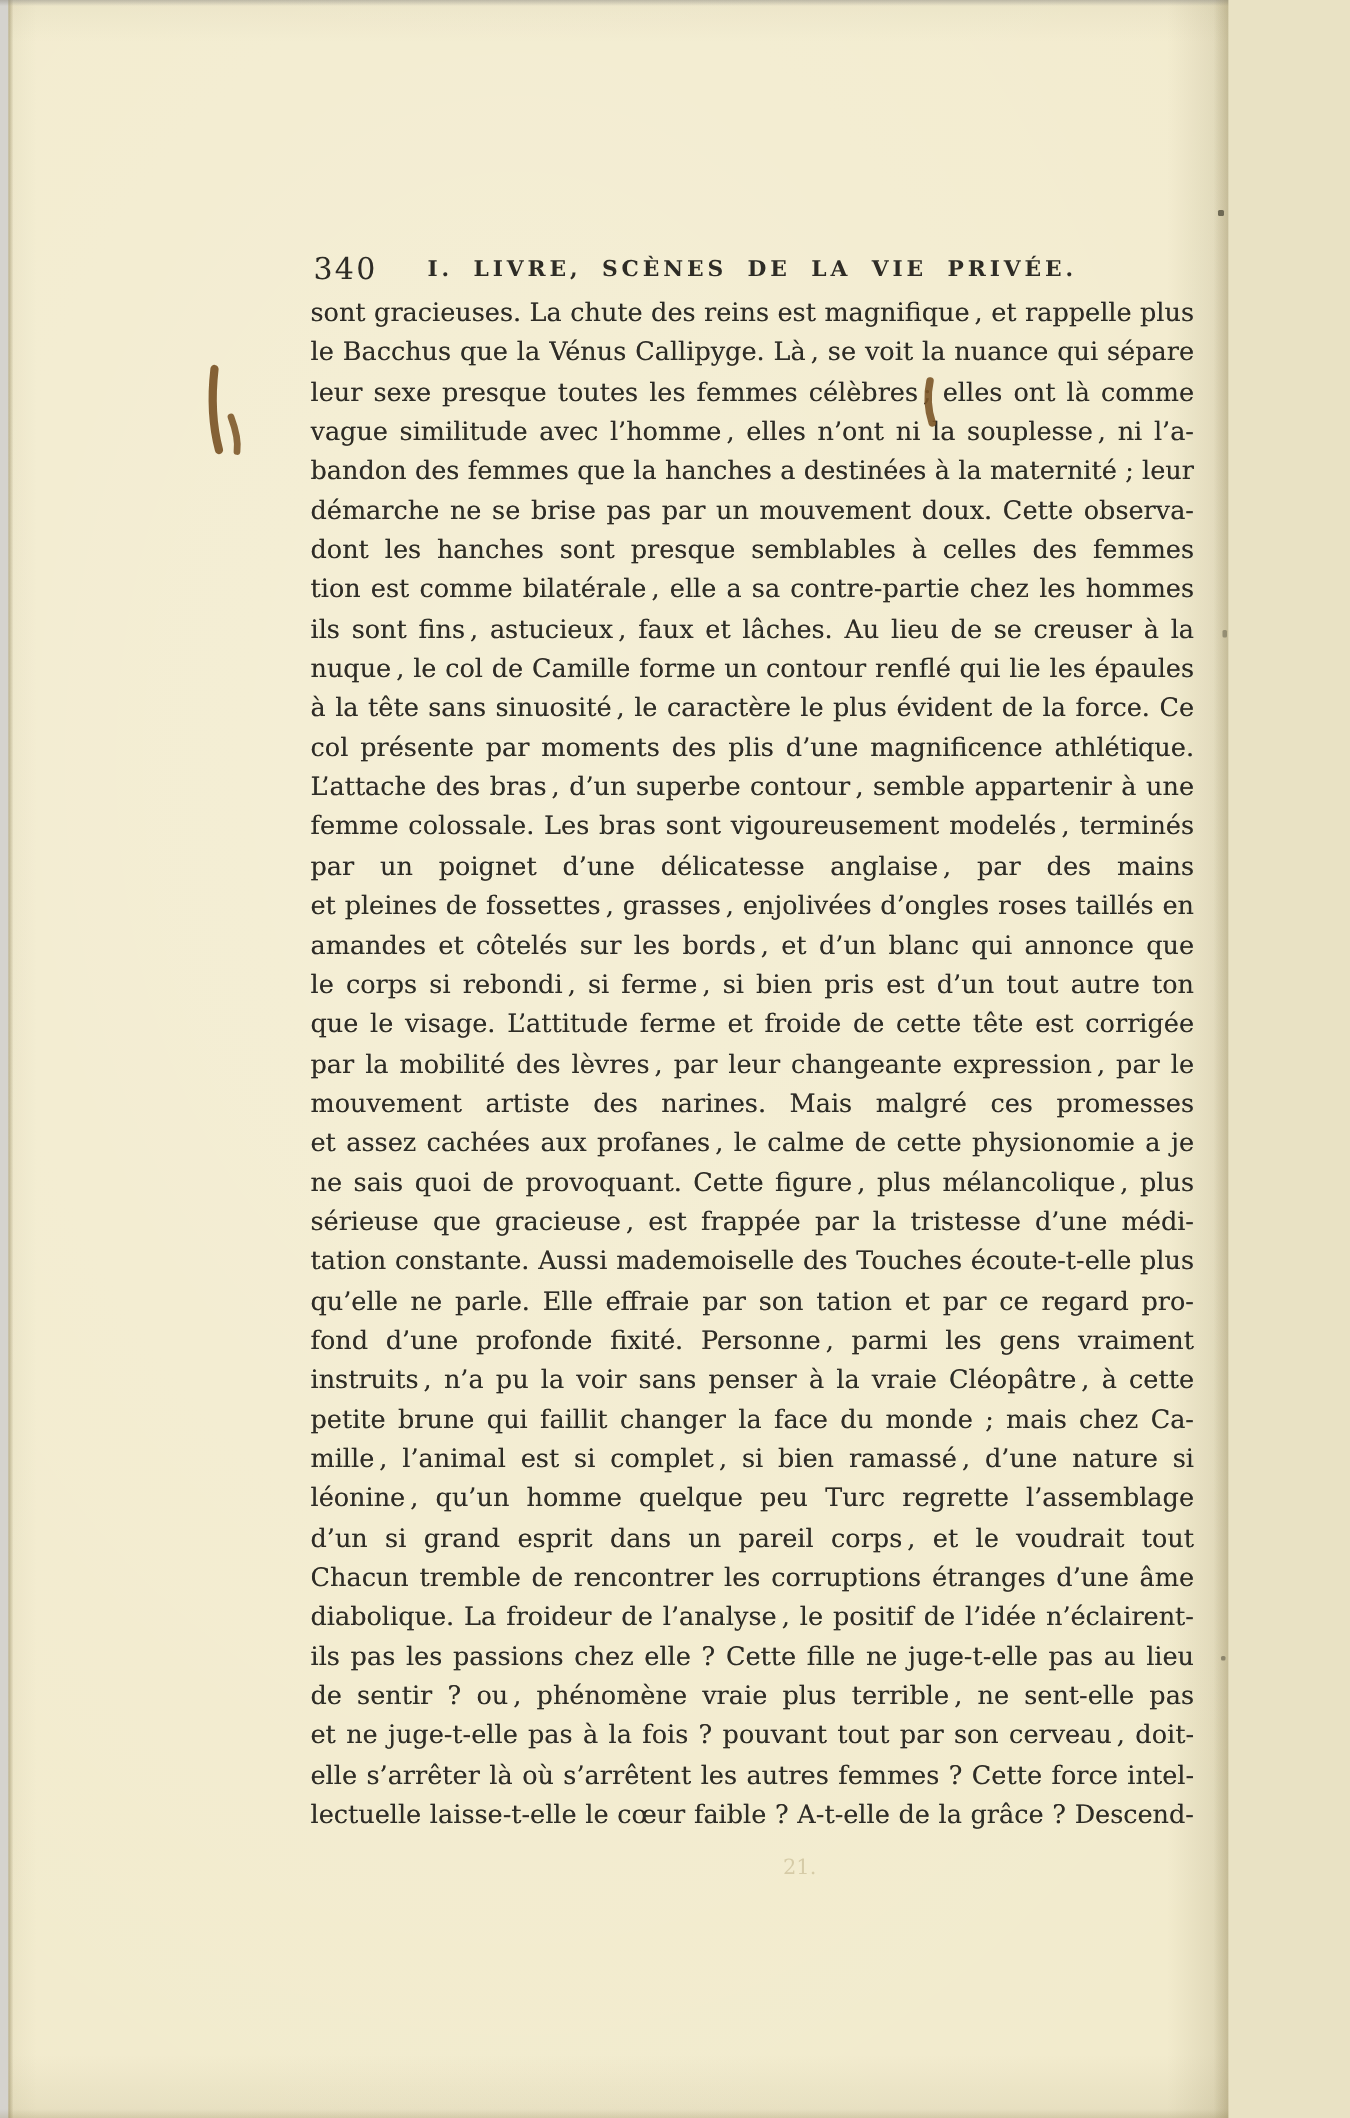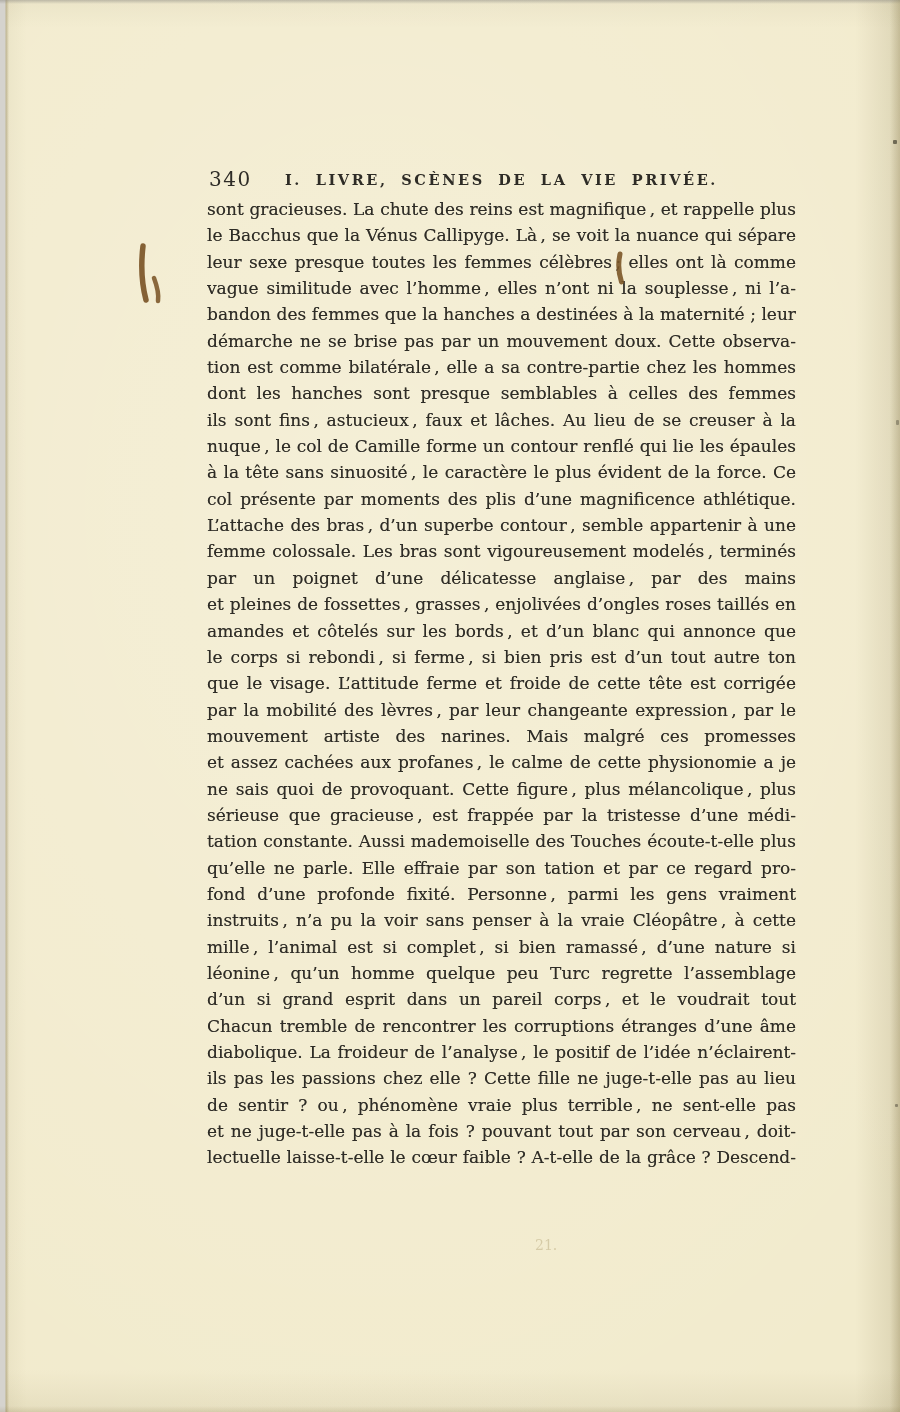--- a/index.html
+++ b/index.html
@@ -10,21 +10,21 @@
     --bleed_ink: #bfb187;
   }
   html, body {
     margin: 0; padding: 0;
     width: 900px; height: 1412px;
     background: #e9e2c4;
     font-family: "DejaVu Serif", serif;
   }
   .scan {
     position: relative;
-    width: 900px; height: 1412px;
+    width: 819px; height: 1412px;
     overflow: hidden;
     background:
       radial-gradient(140% 120% at 42% 36%, rgba(255,255,255,0.20), rgba(255,255,255,0) 62%),
       linear-gradient(90deg, rgba(140,128,86,0.10) 0%, rgba(0,0,0,0) 3%, rgba(0,0,0,0) 95%, rgba(140,128,86,0.22) 100%),
       linear-gradient(180deg, rgba(140,128,86,0.08) 0%, rgba(0,0,0,0) 2%, rgba(0,0,0,0) 97%, rgba(140,128,86,0.12) 100%),
       var(--paper);
   }
   .edge-left {
     position: absolute; left: 0; top: 0; bottom: 0; width: 9px;
     background: linear-gradient(90deg, var(--scanner_edge) 0px, var(--scanner_edge) 5px, rgba(140,128,86,0.45) 6px, rgba(140,128,86,0.0) 9px);
@@ -63,21 +63,21 @@
     line-height: 26.35px;
     height: 26.35px;
     overflow: hidden;
     text-align: justify;
     text-align-last: justify;
     text-shadow: 0 0 0.4px rgba(46,44,38,0.55);
   }
   .margin-mark { position: absolute; left: 128px; top: 241px; }
   .inline-mark { position: absolute; left: 612px; top: 251px; }
   .bleed {
-    position: absolute; left: 535px; top: 1237px;
+    position: absolute; left: 522px; top: 1237px;
     font-size: 14px; color: var(--bleed_ink); opacity: 0.55;
     filter: blur(0.4px);
   }
   .speck { position: absolute; background: #6f6a55; border-radius: 1px; }
   .speck.s1 { right: 3px; top: 140px;  width: 4px; height: 4px; }
   .speck.s2 { right: 1px; top: 420px;  width: 3px; height: 5px; opacity: .6; }
   .speck.s3 { right: 2px; top: 1104px; width: 3px; height: 3px; opacity: .7; }
 </style>
 </head>
 <body>
@@ -95,50 +95,52 @@
   </div>
 
   <div class="text-block">
 
   <div class="line">sont gracieuses. La chute des reins est magnifique , et rappelle plus</div>
       <div class="line">le Bacchus que la Vénus Callipyge. Là , se voit la nuance qui sépare de</div>
       <div class="line">leur sexe presque toutes les femmes célèbres ; elles ont là comme une</div>
       <div class="line">vague similitude avec l’homme , elles n’ont ni la souplesse , ni l’a-</div>
       <div class="line">bandon des femmes que la hanches a destinées à la maternité ; leur</div>
       <div class="line">démarche ne se brise pas par un mouvement doux. Cette observa-</div>
+      <div class="line">dont les hanches sont presque semblables à celles des femmes quand</div>
       <div class="line">tion est comme bilatérale , elle a sa contre-partie chez les hommes</div>
-      <div class="line">dont les hanches sont presque semblables à celles des femmes quand</div>
       <div class="line">ils sont fins , astucieux , faux et lâches. Au lieu de se creuser à la</div>
       <div class="line">nuque , le col de Camille forme un contour renflé qui lie les épaules</div>
       <div class="line">à la tête sans sinuosité , le caractère le plus évident de la force. Ce</div>
       <div class="line">col présente par moments des plis d’une magnificence athlétique.</div>
       <div class="line">L’attache des bras , d’un superbe contour , semble appartenir à une</div>
       <div class="line">femme colossale. Les bras sont vigoureusement modelés , terminés</div>
       <div class="line">par un poignet d’une délicatesse anglaise , par des mains mignonnes</div>
       <div class="line">et pleines de fossettes , grasses , enjolivées d’ongles roses taillés en</div>
       <div class="line">amandes et côtelés sur les bords , et d’un blanc qui annonce que</div>
       <div class="line">le corps si rebondi , si ferme , si bien pris est d’un tout autre ton</div>
       <div class="line">que le visage. L’attitude ferme et froide de cette tête est corrigée</div>
       <div class="line">par la mobilité des lèvres , par leur changeante expression , par le</div>
       <div class="line">mouvement artiste des narines. Mais malgré ces promesses irritantes</div>
       <div class="line">et assez cachées aux profanes , le calme de cette physionomie a je</div>
       <div class="line">ne sais quoi de provoquant. Cette figure , plus mélancolique , plus</div>
       <div class="line">sérieuse que gracieuse , est frappée par la tristesse d’une médi-</div>
       <div class="line">tation constante. Aussi mademoiselle des Touches écoute-t-elle plus</div>
       <div class="line">qu’elle ne parle. Elle effraie par son tation et par ce regard pro-</div>
       <div class="line">fond d’une profonde fixité. Personne , parmi les gens vraiment</div>
       <div class="line">instruits , n’a pu la voir sans penser à la vraie Cléopâtre , à cette</div>
+      <div class="line">petite brune qui faillit changer la face du monde ; mais chez Ca-</div>
       <div class="line">mille , l’animal est si complet , si bien ramassé , d’une nature si</div>
       <div class="line">léonine , qu’un homme quelque peu Turc regrette l’assemblage</div>
       <div class="line">d’un si grand esprit dans un pareil corps , et le voudrait tout femme.</div>
       <div class="line">Chacun tremble de rencontrer les corruptions étranges d’une âme</div>
       <div class="line">diabolique. La froideur de l’analyse , le positif de l’idée n’éclairent-</div>
       <div class="line">ils pas les passions chez elle ? Cette fille ne juge-t-elle pas au lieu</div>
       <div class="line">de sentir ? ou , phénomène vraie plus terrible , ne sent-elle pas</div>
       <div class="line">et ne juge-t-elle pas à la fois ? pouvant tout par son cerveau , doit-</div>
+      <div class="line">elle s’arrêter là où s’arrêtent les autres femmes ? Cette force intel-</div>
       <div class="line">lectuelle laisse-t-elle le cœur faible ? A-t-elle de la grâce ? Descend-</div>
     </div>
 
   <svg class="margin-mark" width="45" height="70" viewBox="0 0 45 70" xmlns="http://www.w3.org/2000/svg">
     <path d="M15 5 C 13 22, 13.5 42, 18 59" fill="none" stroke="#7b5527" stroke-width="5.5" stroke-linecap="round" opacity="0.92"></path>
     <path d="M26 37 C 29 45, 31 53, 30 60" fill="none" stroke="#7b5527" stroke-width="4.5" stroke-linecap="round" opacity="0.88"></path>
   </svg>
 
   <svg class="inline-mark" width="18" height="34" viewBox="0 0 18 34" xmlns="http://www.w3.org/2000/svg">
     <path d="M8 3 C 6 12, 6.5 22, 9.5 31" fill="none" stroke="#7b5527" stroke-width="5" stroke-linecap="round" opacity="0.9"></path>

